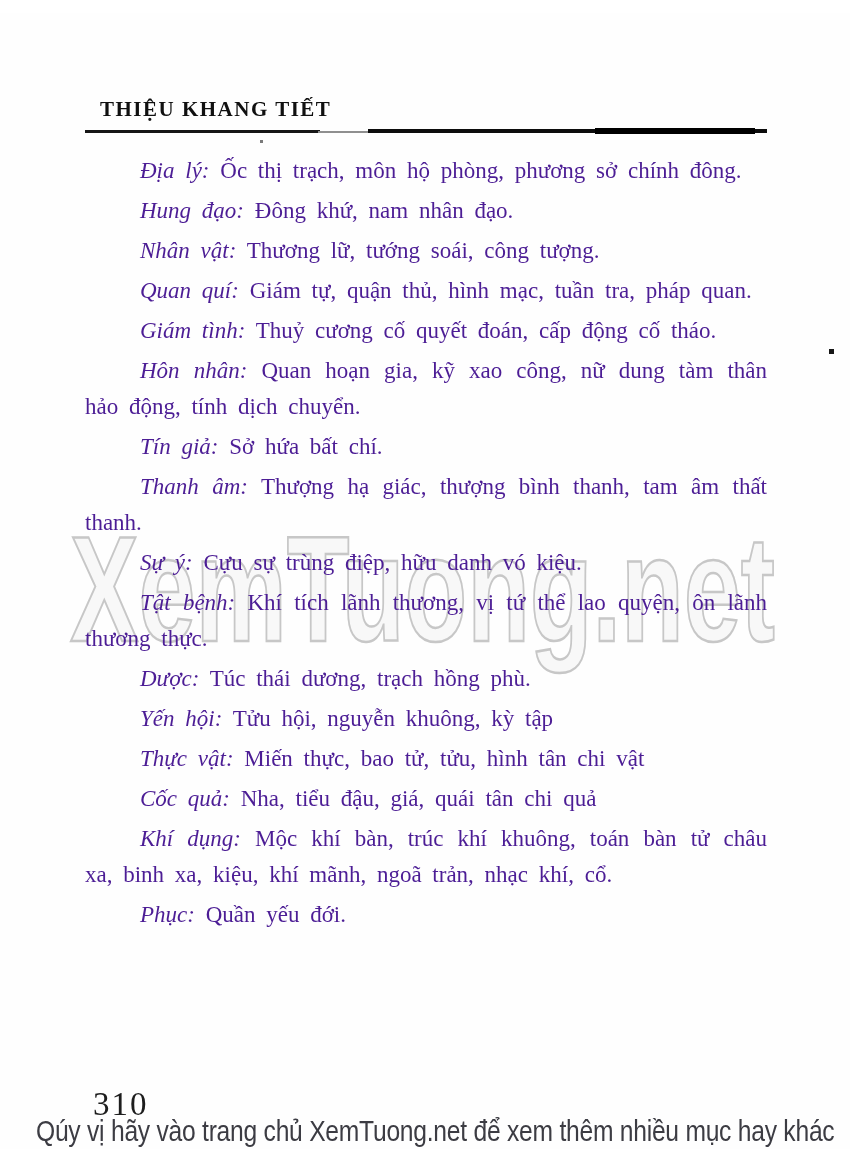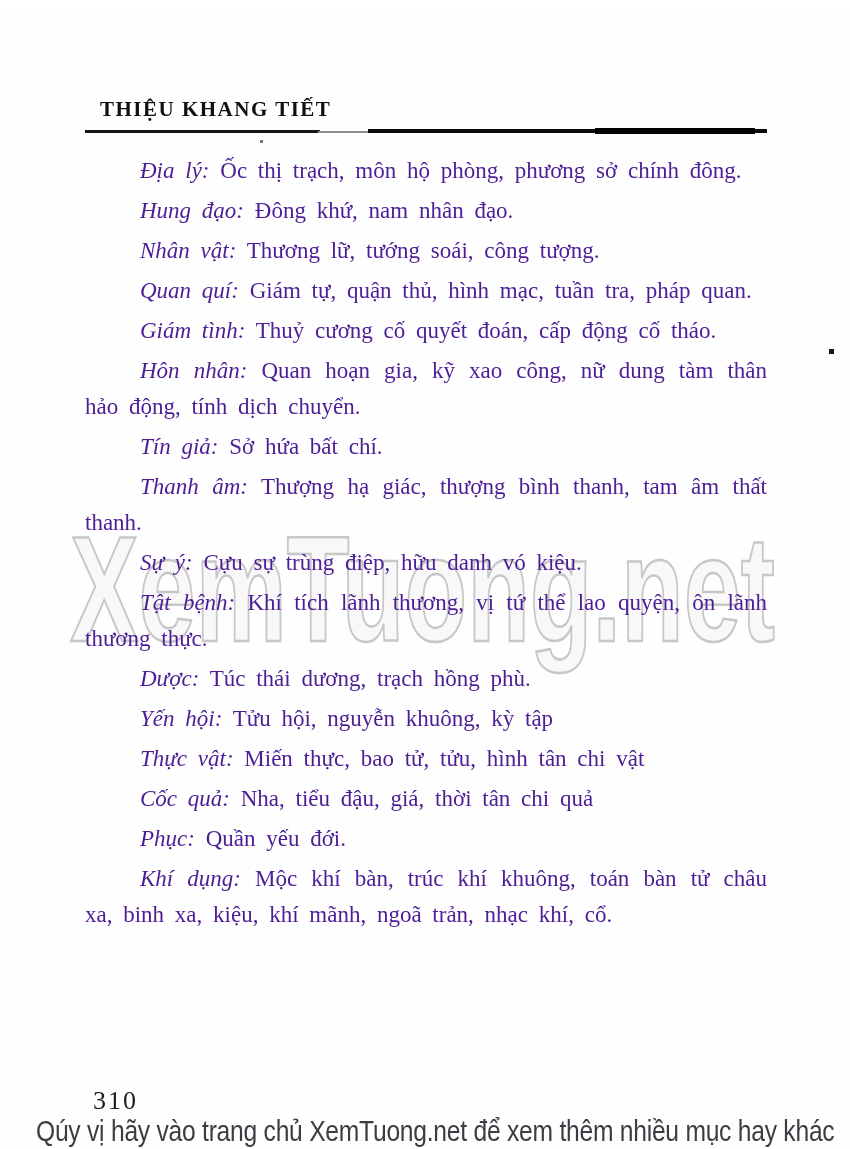--- a/index.html
+++ b/index.html
@@ -28,21 +28,21 @@
   }
   .para {
     margin:0 0 4px 0; font-size:23px; line-height:36px;
     text-align:justify; text-indent:55px; word-spacing:5px;
     color:#4c1d95;
   }
   .para .label { font-style:italic; }
   
   .page-number {
     position:absolute; left:93px; top:1073px;
-    font-size:26px; color:#1d1d1d; letter-spacing:2px;
+    font-size:33px; color:#1d1d1d; letter-spacing:2px;
   }
   .footer-line {
     position:absolute; left:36px; top:1102px;
     font-family:"Liberation Sans", sans-serif;
     font-size:29px; color:#3c3c43; white-space:nowrap;
     transform:scaleX(0.85); transform-origin:left center;
     letter-spacing:-0.3px;
   }
   .footer-line .brand { color:#3c3c43; }
   
@@ -75,23 +75,23 @@
     <p class="para"><i class="label">Quan quí:</i> <span>Giám tự, quận thủ, hình mạc, tuần tra, pháp quan.</span></p>
     <p class="para"><i class="label">Giám tình:</i> <span>Thuỷ cương cố quyết đoán, cấp  động cố tháo.</span></p>
     <p class="para"><i class="label">Hôn nhân:</i> <span>Quan hoạn gia, kỹ xao công, nữ dung tàm thân hảo động, tính dịch chuyển.</span></p>
     <p class="para"><i class="label">Tín giả:</i> <span>Sở hứa bất chí.</span></p>
     <p class="para"><i class="label">Thanh âm:</i> <span>Thượng hạ giác, thượng bình thanh, tam âm thất thanh.</span></p>
     <p class="para"><i class="label">Sự ý:</i> <span>Cựu sự trùng điệp, hữu danh vó kiệu.</span></p>
     <p class="para"><i class="label">Tật bệnh:</i> <span>Khí tích lãnh thương, vị tứ thể lao quyện, ôn lãnh thương thực.</span></p>
     <p class="para"><i class="label">Dược:</i> <span>Túc thái dương, trạch hồng phù.</span></p>
     <p class="para"><i class="label">Yến hội:</i> <span>Tửu hội, nguyễn khuông, kỳ tập</span></p>
     <p class="para"><i class="label">Thực vật:</i> <span>Miến thực, bao tử, tửu, hình tân chi vật</span></p>
-    <p class="para"><i class="label">Cốc quả:</i> <span>Nha, tiểu đậu, giá, thời tân chi quả</span></p>
+    <p class="para"><i class="label">Cốc quả:</i> <span>Nha, tiểu đậu, giá, quái tân chi quả</span></p>
+    <p class="para"><i class="label">Khí dụng:</i> <span>Mộc khí bàn, trúc khí khuông, toán bàn tử châu xa, binh xa, kiệu, khí mãnh, ngoã trản, nhạc khí, cổ.</span></p>
     <p class="para"><i class="label">Phục:</i> <span>Quần yếu đới.</span></p>
-    <p class="para"><i class="label">Khí dụng:</i> <span>Mộc khí bàn, trúc khí khuông, toán bàn tử châu xa, binh xa, kiệu, khí mãnh, ngoã trản, nhạc khí, cổ.</span></p>
   </main>
 
   <div class="speck-1"></div>
   <div class="speck-2"></div>
 
   <div class="page-number">310</div>
   <div class="footer-line">
     <span>Qúy vị hãy vào trang chủ</span>
     <span class="brand">XemTuong.net</span>
     <span>để xem thêm nhiều mục hay khác</span>

